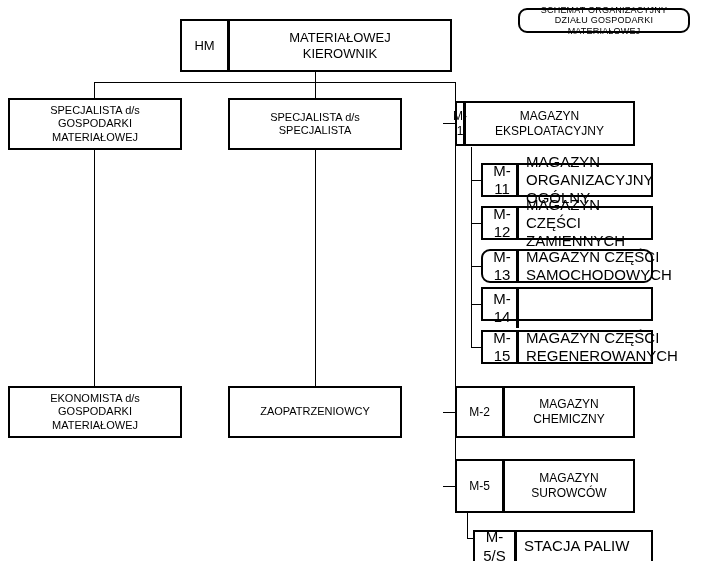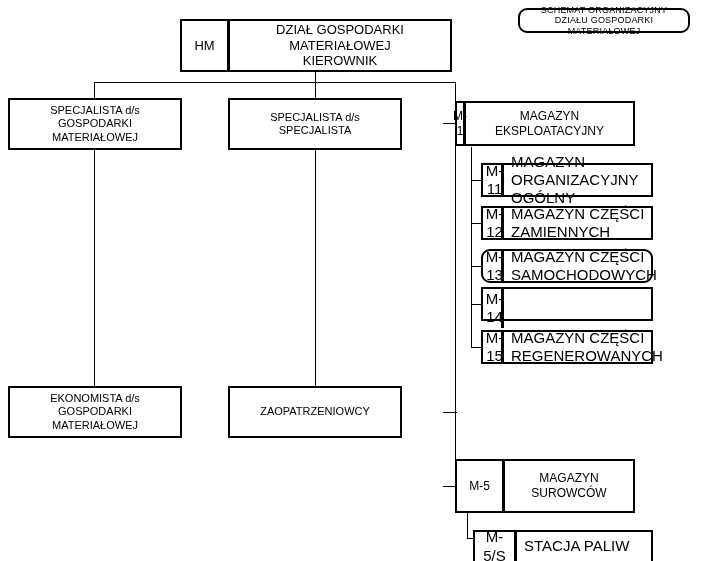--- a/index.html
+++ b/index.html
@@ -96,21 +96,21 @@
     left: 455px !important;
   }
   .mainstore .code { width: 48px; }
 
   
   .sub {
     left: 481px;
     width: 172px;
     height: 34px;
   }
-  .sub .code { width: 21px; padding-left: 8px; }
+  .sub .code { width: 36px; padding-left: 8px; }
 
   #m11-box { top: 163px; }
   #m12-box { top: 206px; }
   #m13-box { top: 249px; border-radius: 9px; }
   #m14-box { top: 287px; flex-direction: column; }
   #m15-box { top: 330px; }
 
   #m5s-box { left: 473px; top: 522px; width: 180px; height: 33px; margin-top: 8px; }
   #m5s-box .code { width: 42px; }
 
@@ -187,21 +187,20 @@
   <div class="line line-h" style="left:471px; top:304px; width:12px;"></div>
   <div class="line line-h" style="left:471px; top:347px; width:12px;"></div>
 
   <div class="line line-v" style="left:467px; top:513px; height:26px;"></div>
   <div class="line line-h" style="left:467px; top:538px; width:8px;"></div>
 
   <div class="box shadow" id="header-box">
     <div class="cell code f13">HM</div>
     <div class="cell label f13">
       <div>
-        <div>DZIAŁ GOSPODARKI</div>
         <div>MATERIAŁOWEJ</div>
         <div>KIEROWNIK</div>
       </div>
     </div>
   </div>
 
   <div class="box shadow" id="spec-gm-box">
     <div class="cell label f11">
       <div>
         <div>SPECJALISTA d/s</div>
@@ -232,20 +231,24 @@
 
   <div class="box shadow" id="zaopatrz-box">
     <div class="cell label f11">ZAOPATRZENIOWCY</div>
   </div>
 
   <div class="box shadow mainstore" id="m1-box">
     <div class="cell code f12">M-1</div>
     <div class="cell label f12">MAGAZYN EKSPLOATACYJNY</div>
   </div>
 
+  <div class="box shadow mainstore" id="m2-box">
+    <div class="cell code f12">M-2</div>
+    <div class="cell label f12">MAGAZYN CHEMICZNY</div>
+  </div>
 
   <div class="box shadow mainstore" id="m5-box">
     <div class="cell code f12">M-5</div>
     <div class="cell label f12">MAGAZYN SUROWCÓW</div>
   </div>
 
   <div class="box shadow sub" id="m11-box">
     <div class="cell code f9">M-11</div>
     <div class="cell label left-align f9">
       <div>

